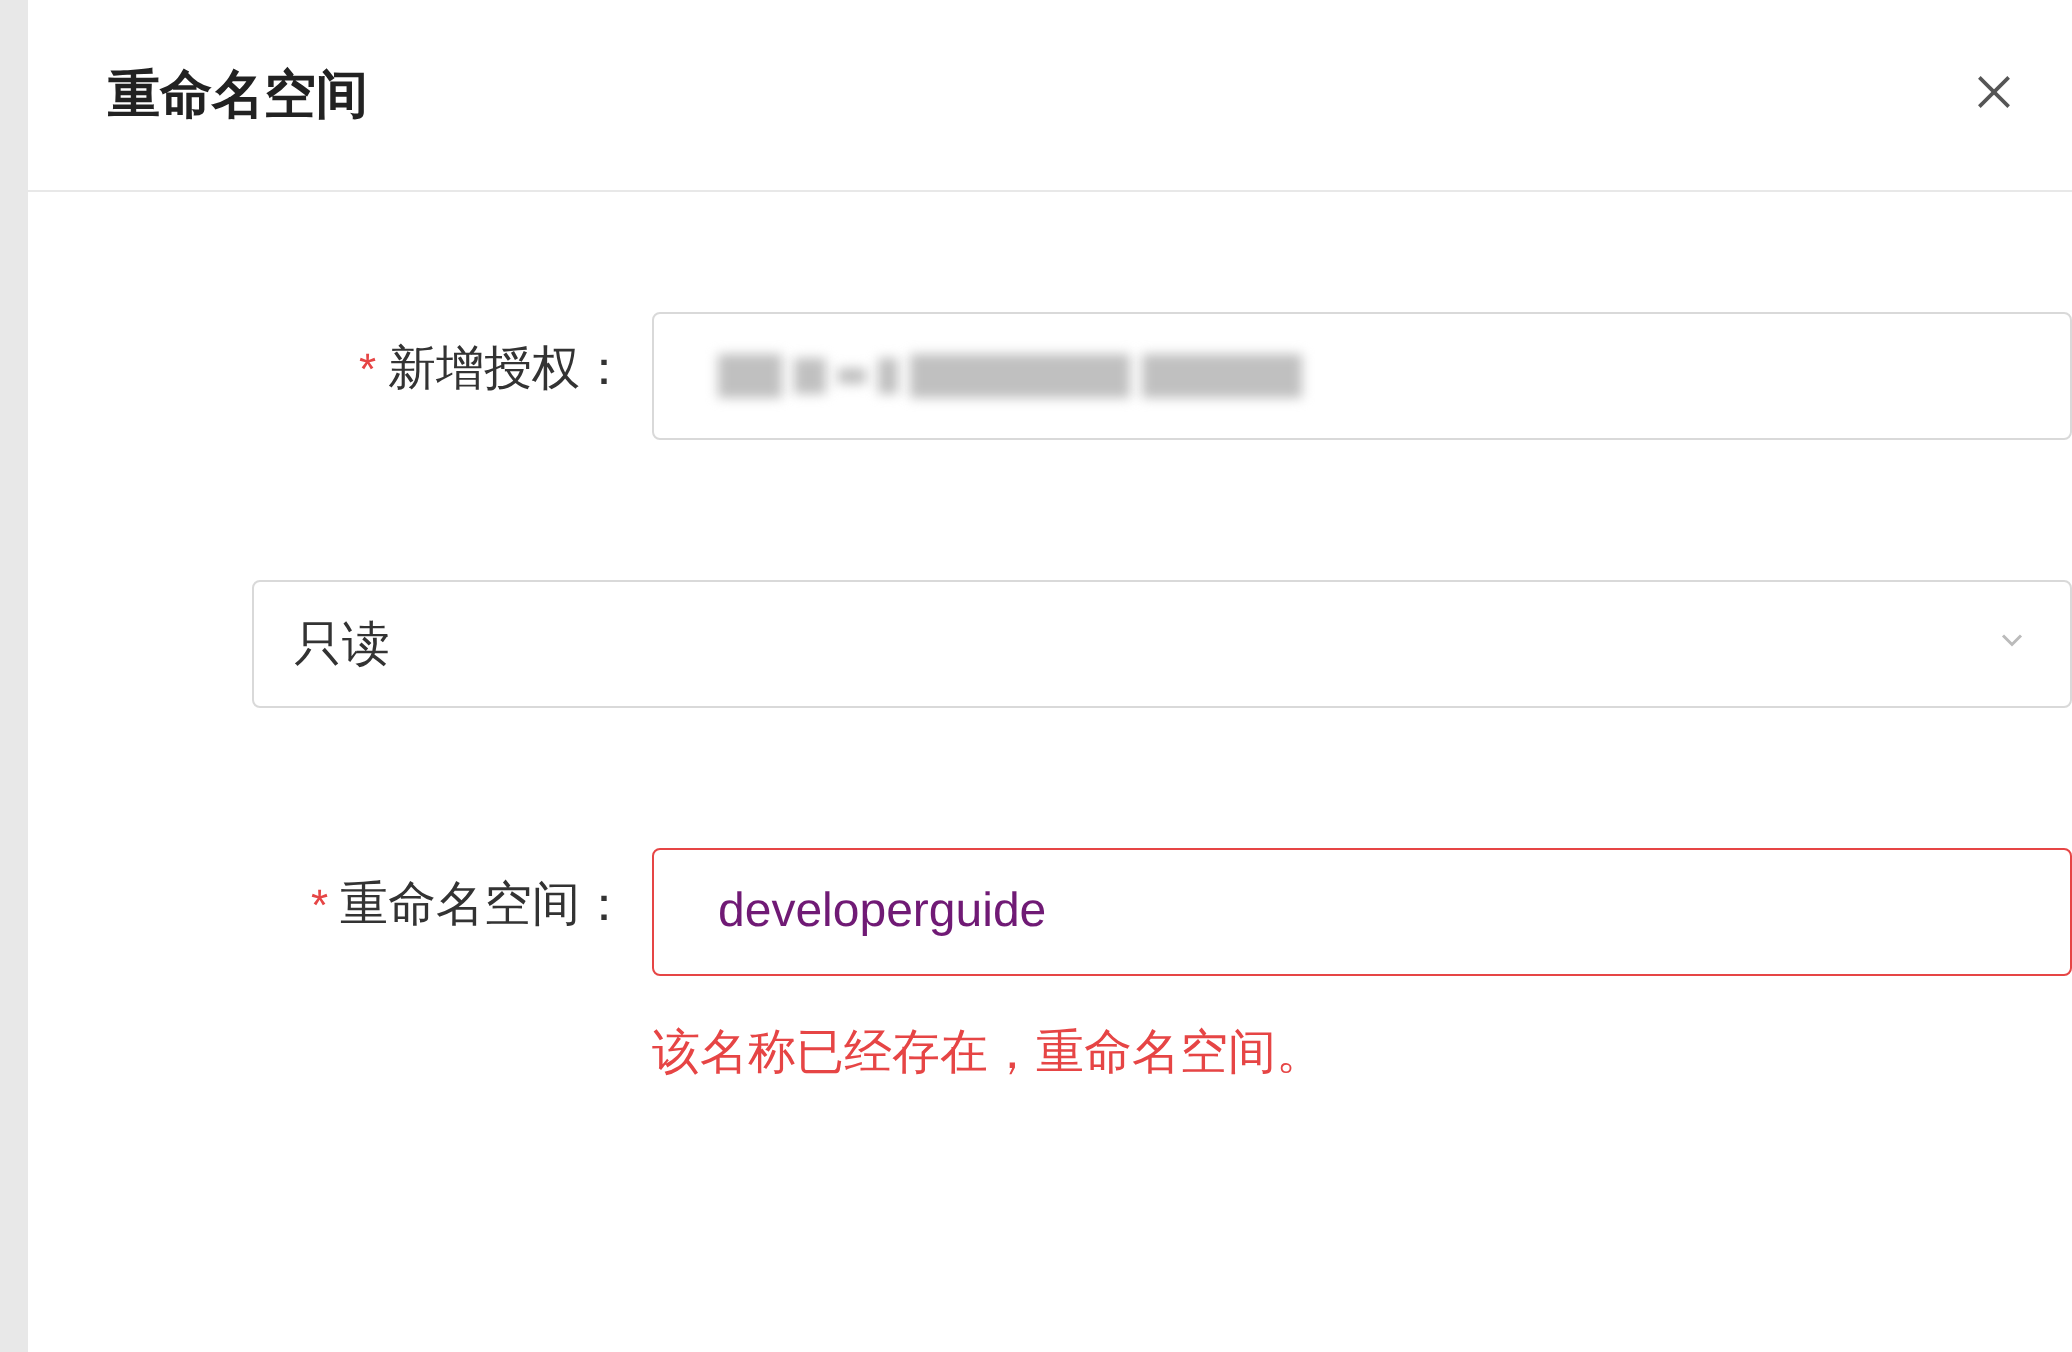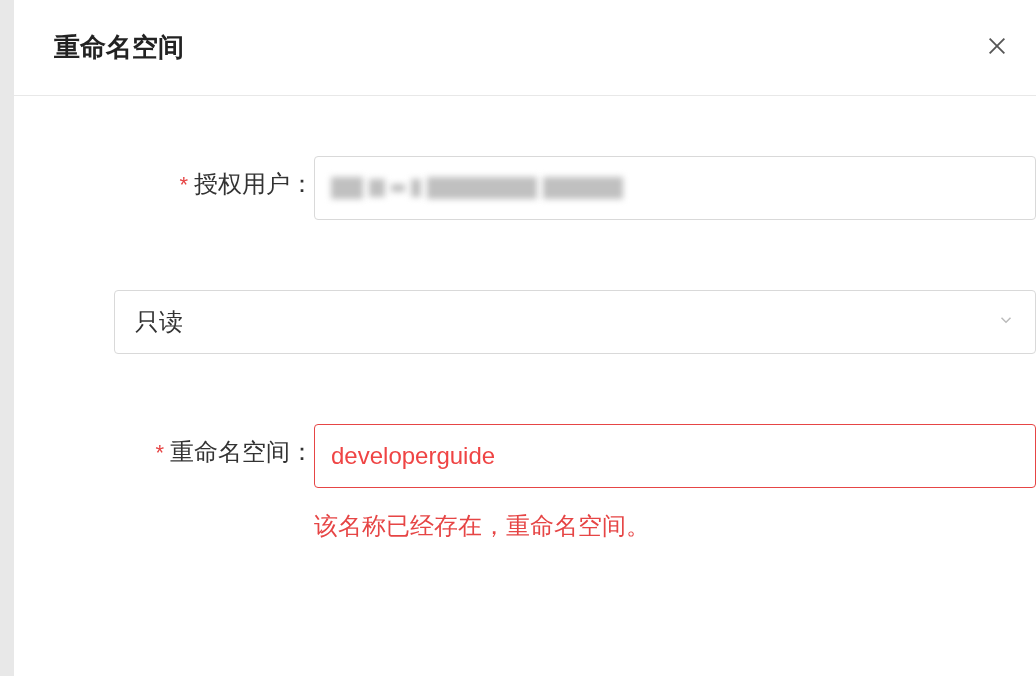--- a/index.html
+++ b/index.html
@@ -68,29 +68,30 @@
       padding-top: 12px;
       flex-shrink: 0;
     }
     .required-asterisk {
       color: #e64545;
       margin-right: 6px;
       font-size: 22px;
     }
     .form-control-wrap {
       flex: 1;
+      margin-left: 12px;
     }
     .form-input {
       width: 100%;
       height: 64px;
       border: 1px solid #d9d9d9;
       border-radius: 4px;
-      padding: 0 16px;
+      padding: 0 32px;
       font-size: 24px;
-      color: #ef4444;
+      color: #701a75;
       outline: none;
       background: #fff;
     }
     .form-input.error {
       border-color: #e64545;
     }
     .form-select {
       width: 100%;
       height: 64px;
       border: 1px solid #d9d9d9;
@@ -138,21 +139,21 @@
         <line x1="4" y1="4" x2="20" y2="20"></line>
         <line x1="20" y1="4" x2="4" y2="20"></line>
       </svg>
     </div>
   </div>
 
   <div class="dialog-body">
 
     <div class="form-row">
       <div class="form-label">
-        <span class="required-asterisk">*</span><span>授权用户：</span>
+        <span class="required-asterisk">*</span><span>新增授权：</span>
       </div>
       <div class="form-control-wrap">
         <div class="form-input" style="display:flex;align-items:center;">
           <div class="blurred-content">
             <span class="blur-block" style="width:32px;"></span>
             <span class="blur-block" style="width:16px;height:18px;"></span>
             <span class="blur-block" style="width:14px;height:8px;"></span>
             <span class="blur-block" style="width:10px;height:18px;"></span>
             <span class="blur-block" style="width:110px;"></span>
             <span class="blur-block" style="width:80px;"></span>

